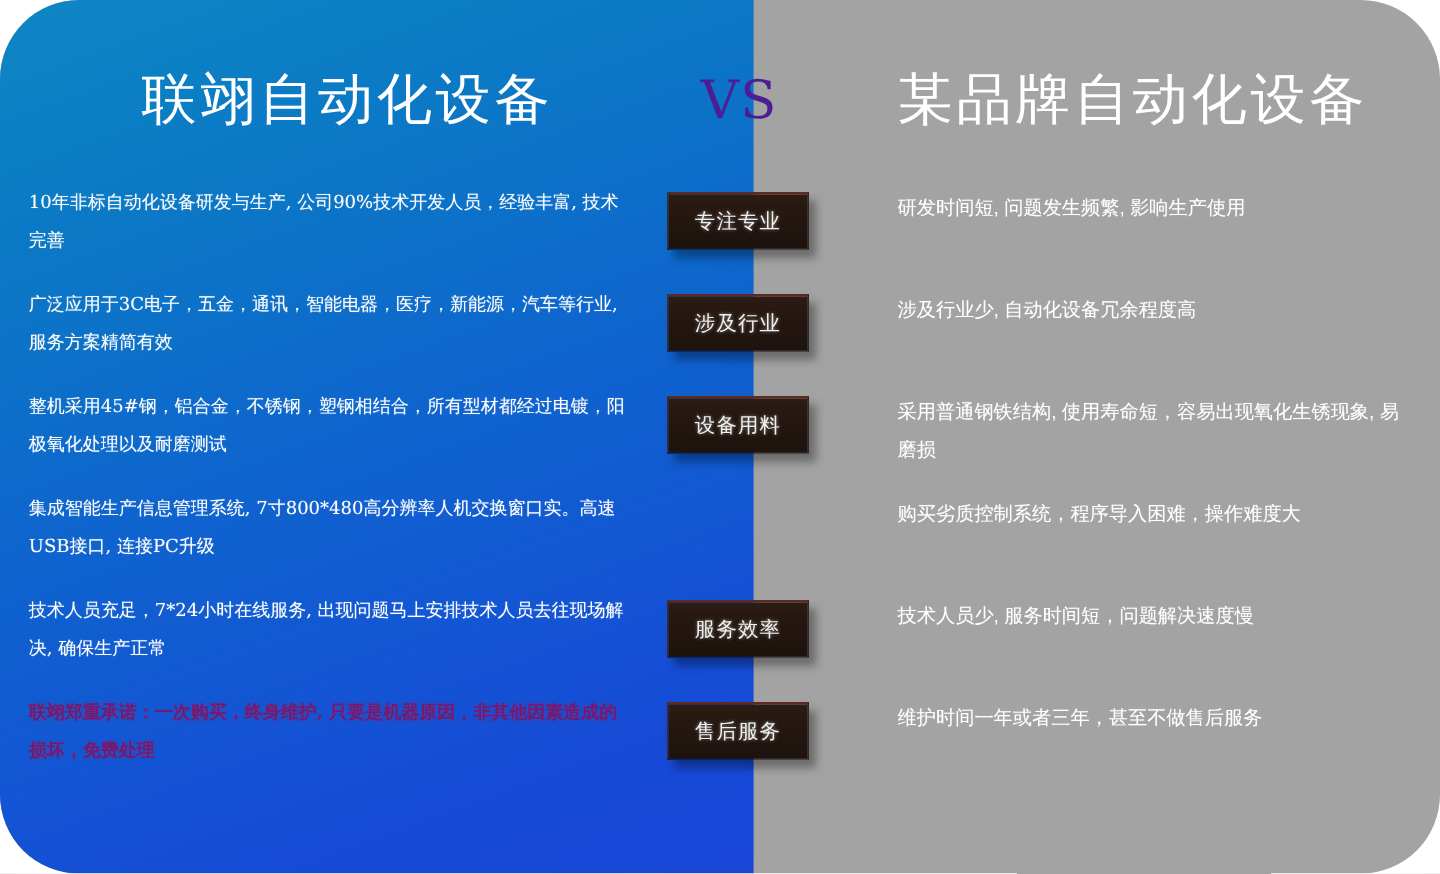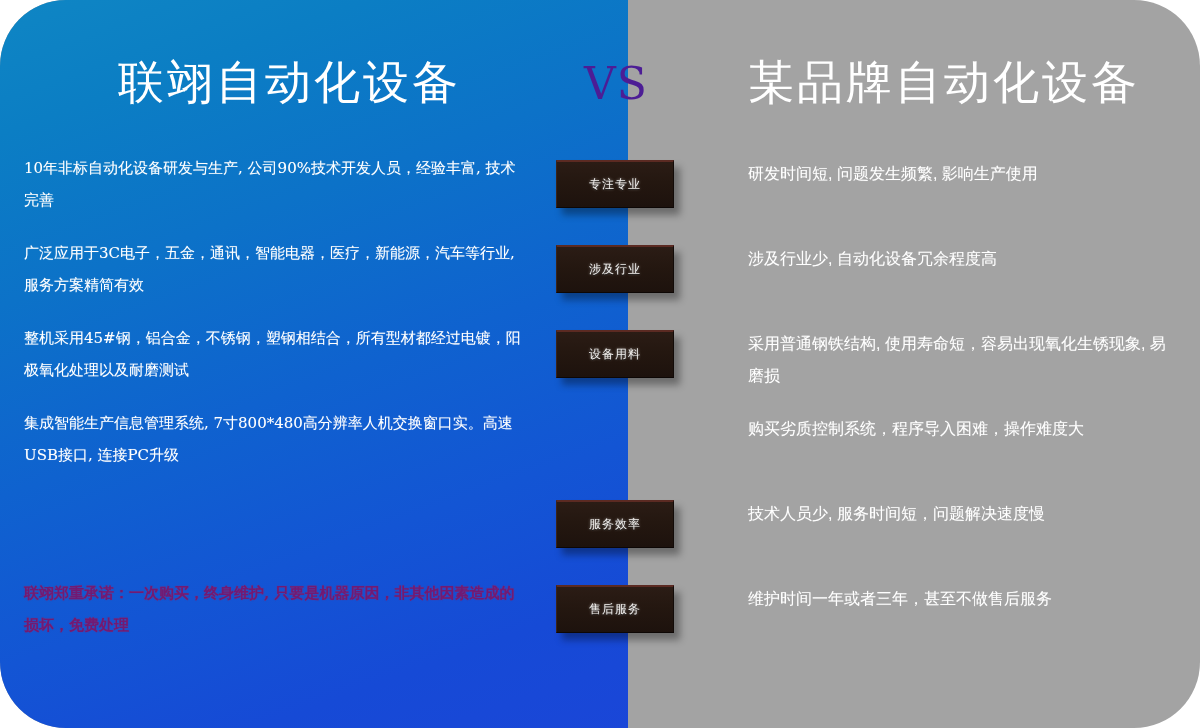--- a/index.html
+++ b/index.html
@@ -128,21 +128,21 @@
     border-right: 1px solid #120b08;
     border-bottom: 1px solid #0d0705;
     box-shadow: 6px 7px 7px rgba(0,0,0,0.34);
     display: flex;
     align-items: center;
     justify-content: center;
     box-sizing: border-box;
   }
   .plaque-label {
     color: #f2f0ee;
-    font-size: 12px;
+    font-size: 17px;
     letter-spacing: 1px;
     white-space: nowrap;
     font-family: "DejaVu Serif", "Liberation Serif", serif;
     text-shadow: 0 0 3px rgba(255,255,255,0.55), 0 1px 0 rgba(0,0,0,0.8);
     text-align: right;
   }
 </style>
 </head>
 <body>
 
@@ -180,20 +180,21 @@
     </div>
     <div class="con-text">采用普通钢铁结构, 使用寿命短，容易出现氧化生锈现象, 易磨损</div>
   </div>
 
   <div class="row" style="top:407px">
     <div class="pro-text">集成智能生产信息管理系统, 7寸800*480高分辨率人机交换窗口实。高速USB接口, 连接PC升级</div>
     <div class="con-text">购买劣质控制系统，程序导入困难，操作难度大</div>
   </div>
 
   <div class="row" style="top:492px">
+    <div class="pro-text">技术人员充足，7*24小时在线服务, 出现问题马上安排技术人员去往现场解决, 确保生产正常</div>
     <div class="plaque">
       <span class="plaque-label">服务效率</span>
     </div>
     <div class="con-text">技术人员少, 服务时间短，问题解决速度慢</div>
   </div>
 
   <div class="row" style="top:577px">
     <div class="pro-text promise">联翊郑重承诺：一次购买，终身维护, 只要是机器原因，非其他因素造成的损坏，免费处理</div>
     <div class="plaque">
       <span class="plaque-label">售后服务</span>

